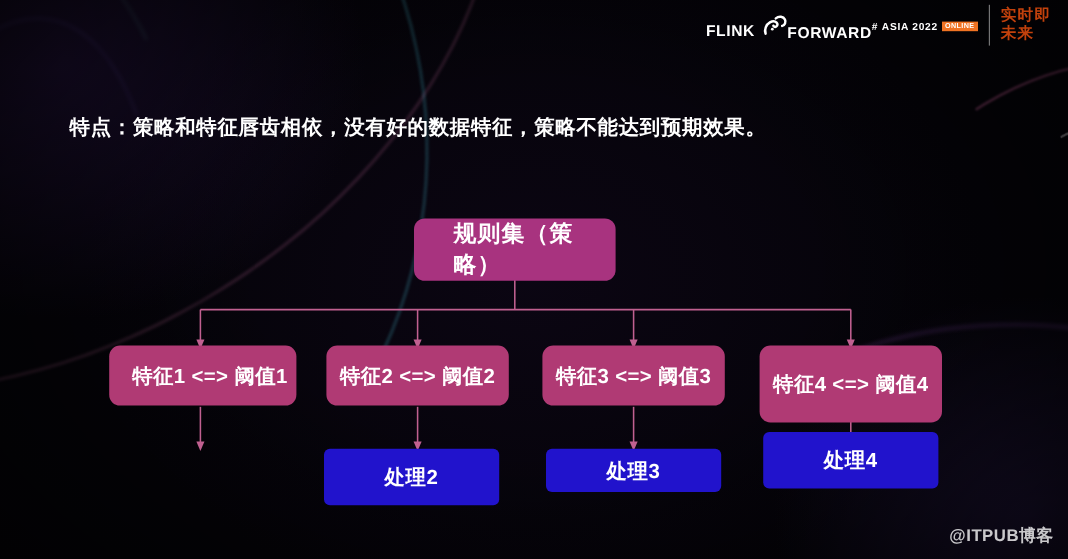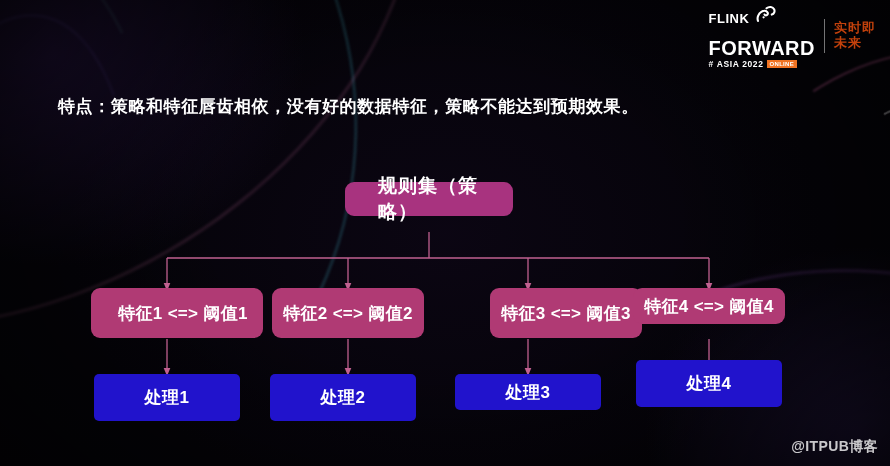--- a/index.html
+++ b/index.html
@@ -45,25 +45,25 @@
   .b4{width:300px;height:540px;right:-190px;bottom:-190px;border-width:1px;
       border-top-color:rgba(140,230,225,.35);transform:rotate(36deg);filter:blur(1.4px);}
   .b5{width:620px;height:420px;right:-300px;bottom:-230px;border-width:2px;
       border-top-color:rgba(200,110,255,.3);transform:rotate(8deg);filter:blur(1.6px);}
 
   .vignette{position:absolute;inset:0;
      background:radial-gradient(ellipse 620px 420px at 50% 48%, rgba(0,0,0,0) 35%, rgba(0,0,0,.72) 100%);}
 
   
   .logo{position:absolute;right:14px;top:4px;display:flex;align-items:center;gap:9px;}
-  .logo-left{display:flex;flex-direction:column;align-items:flex-start;line-height:1;}
+  .logo-left{display:flex;flex-direction:row;align-items:center;line-height:1;}
   .ff-row{display:flex;align-items:flex-end;gap:3px;}
   .ff-text{color:#fff;font-weight:bold;letter-spacing:.5px;}
   .ff-l1{font-size:13px;}
-  .ff-l2{font-size:20px;margin-top:13px;}
+  .ff-l2{font-size:13px;margin-top:13px;}
   .squirrel{position:relative;width:22px;height:20px;margin-left:2px;margin-bottom:1px;}
   .asia-row{display:flex;align-items:center;gap:3px;margin-top:2px;}
   .asia-text{color:#fff;font-size:8.5px;font-weight:bold;letter-spacing:.6px;}
   .online-badge{background:#f07323;color:#fff;font-size:6px;font-weight:bold;
       padding:1px 3px;letter-spacing:.3px;}
   .logo-div{width:1px;height:34px;background:rgba(255,255,255,.45);}
   .logo-cn{color:#c2410c;font-size:13px;font-weight:bold;line-height:1.15;letter-spacing:1px;}
 
   
   .title{position:absolute;left:0;right:0;top:34px;text-align:center;color:#fff;
@@ -151,27 +151,26 @@
         <path d="M528,258 L528,287" marker-end="url(#ah)"></path>
         <path d="M709,258 L709,287" marker-end="url(#ah)"></path>
 
         <path d="M167,339 L167,372" marker-end="url(#ah)"></path>
         <path d="M348,339 L348,372" marker-end="url(#ah)"></path>
         <path d="M528,339 L528,372" marker-end="url(#ah)"></path>
         <path d="M709,339 L709,372" marker-end="url(#ah)"></path>
       </g>
     </svg>
 
-    <div class="node root" style="left:345px;top:182px;width:168px;height:34px;padding-left:33px;">规则集（策略）</div>
+    <div class="node root" style="left:345px;top:182px;width:168px;height:52px;padding-left:33px;">规则集（策略）</div>
 
-    <div class="node cond" style="left:91px;top:288px;width:172px;height:50px;padding-left:12px;">特征1 &lt;=&gt; 阈值1</div>
+    <div class="node cond" style="left:91px;top:288px;width:156px;height:50px;padding-left:12px;">特征1 &lt;=&gt; 阈值1</div>
     <div class="node cond" style="left:272px;top:288px;width:152px;height:50px;">特征2 &lt;=&gt; 阈值2</div>
-    <div class="node cond" style="left:452px;top:288px;width:152px;height:50px;margin-left:38px;">特征3 &lt;=&gt; 阈值3</div>
-    <div class="node cond" style="left:633px;top:288px;width:152px;height:36px;text-align:center;">特征4 &lt;=&gt; 阈值4</div>
+    <div class="node cond" style="left:452px;top:288px;width:152px;height:50px;">特征3 &lt;=&gt; 阈值3</div>
+    <div class="node cond" style="left:633px;top:288px;width:152px;height:64px;text-align:center;">特征4 &lt;=&gt; 阈值4</div>
 
-    <div class="node act" style="left:94px;top:374px;width:146px;height:47px;">处理1</div>
     <div class="node act" style="left:270px;top:374px;width:146px;height:47px;">处理2</div>
     <div class="node act" style="left:455px;top:374px;width:146px;height:36px;">处理3</div>
     <div class="node act" style="left:636px;top:360px;width:146px;height:47px;">处理4</div>
   </div>
 
   <div class="watermark">@ITPUB博客</div>
 </div>
 
 </body></html>

